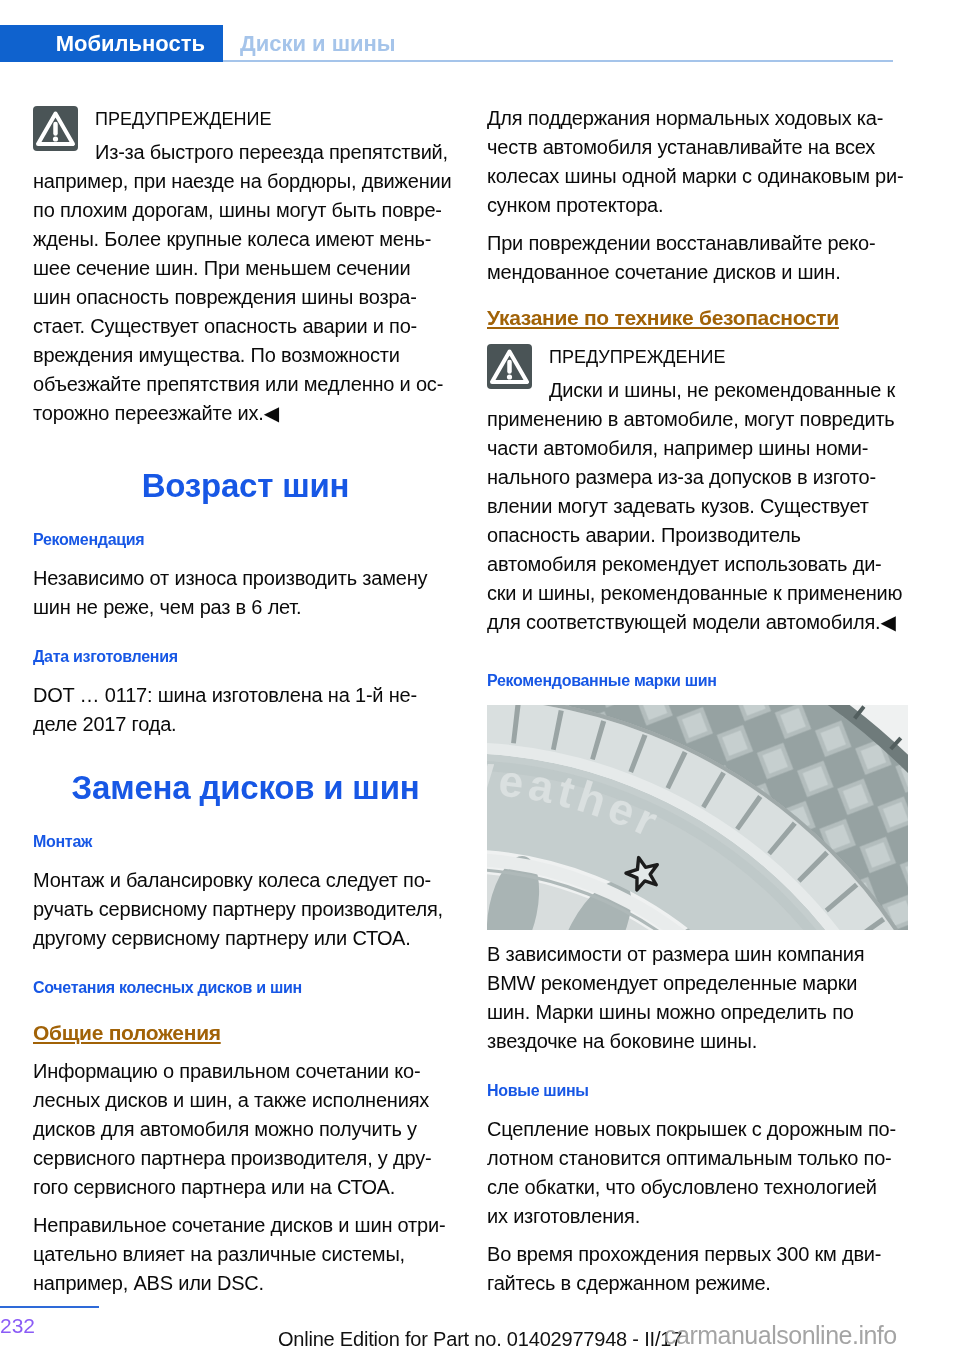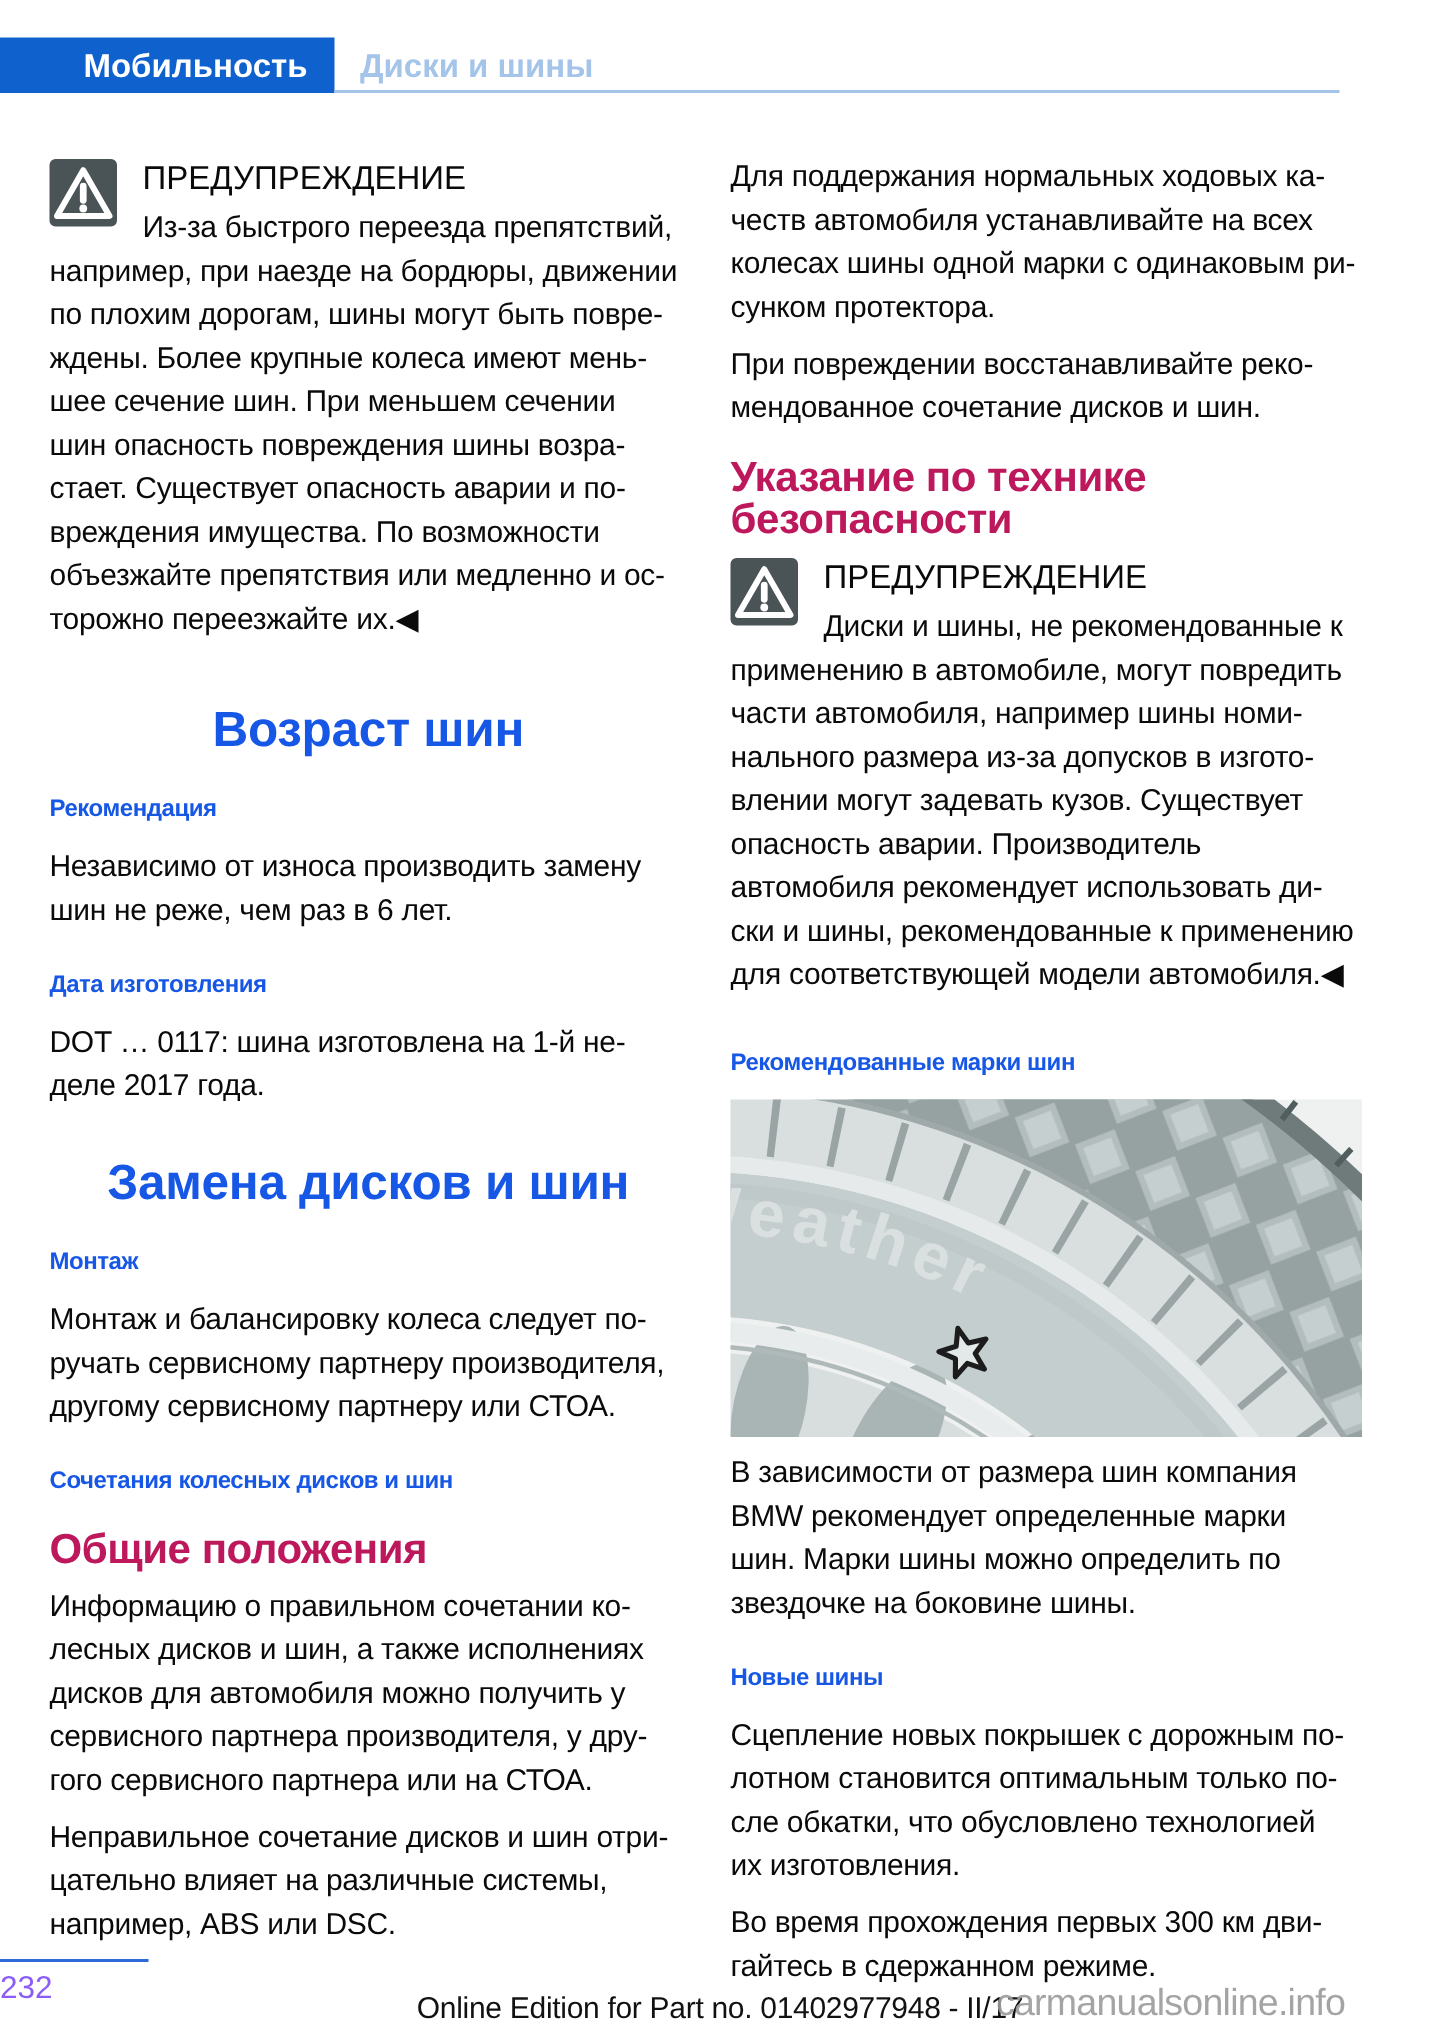--- a/index.html
+++ b/index.html
@@ -33,30 +33,30 @@
   }
   h1.doc{
     font-size:33px;line-height:38px;color:#1757E5;font-weight:bold;
     margin:30px 0 20px 0;letter-spacing:-0.2px;text-align:center;
   }
   h2.doc{
     font-size:16px;line-height:28px;color:#1757E5;font-weight:bold;
     margin:21px 0 10px 0;letter-spacing:-0.3px;
   }
   h3.doc{
-    font-size:28px;line-height:28px;color:#be185d;font-weight:bold;
-    margin:17px 0 10px 0;letter-spacing:-0.3px;
+    font-size:21px;line-height:28px;color:#a16207;font-weight:bold;
+    margin:17px 0 10px 0;letter-spacing:-0.3px;text-decoration:underline;
   }
   
   .warning-block{margin:0 0 4px 0;}
   .warn-icon{
     float:left;width:45px;height:45px;margin:2px 17px 6px 0;
     background:#4A5456;border-radius:4px;display:block;
   }
-  .warn-title{font-size:22px;line-height:30px;margin-bottom:4px;color:#0a0a0a;}
+  .warn-title{font-size:18px;line-height:30px;margin-bottom:4px;color:#0a0a0a;}
   .warning-block::after{content:"";display:block;clear:both;}
   
   .figure{width:421px;height:225px;margin:6px 0 10px 0;}
   .figure svg{display:block;}
   
   .page-rule{position:absolute;left:0;top:1306px;width:99px;height:2px;background:#2E6AD8;}
   .page-number{
     position:absolute;left:0;top:1314px;width:99px;text-align:left;
     font-size:21px;color:#8b5cf6;
   }

